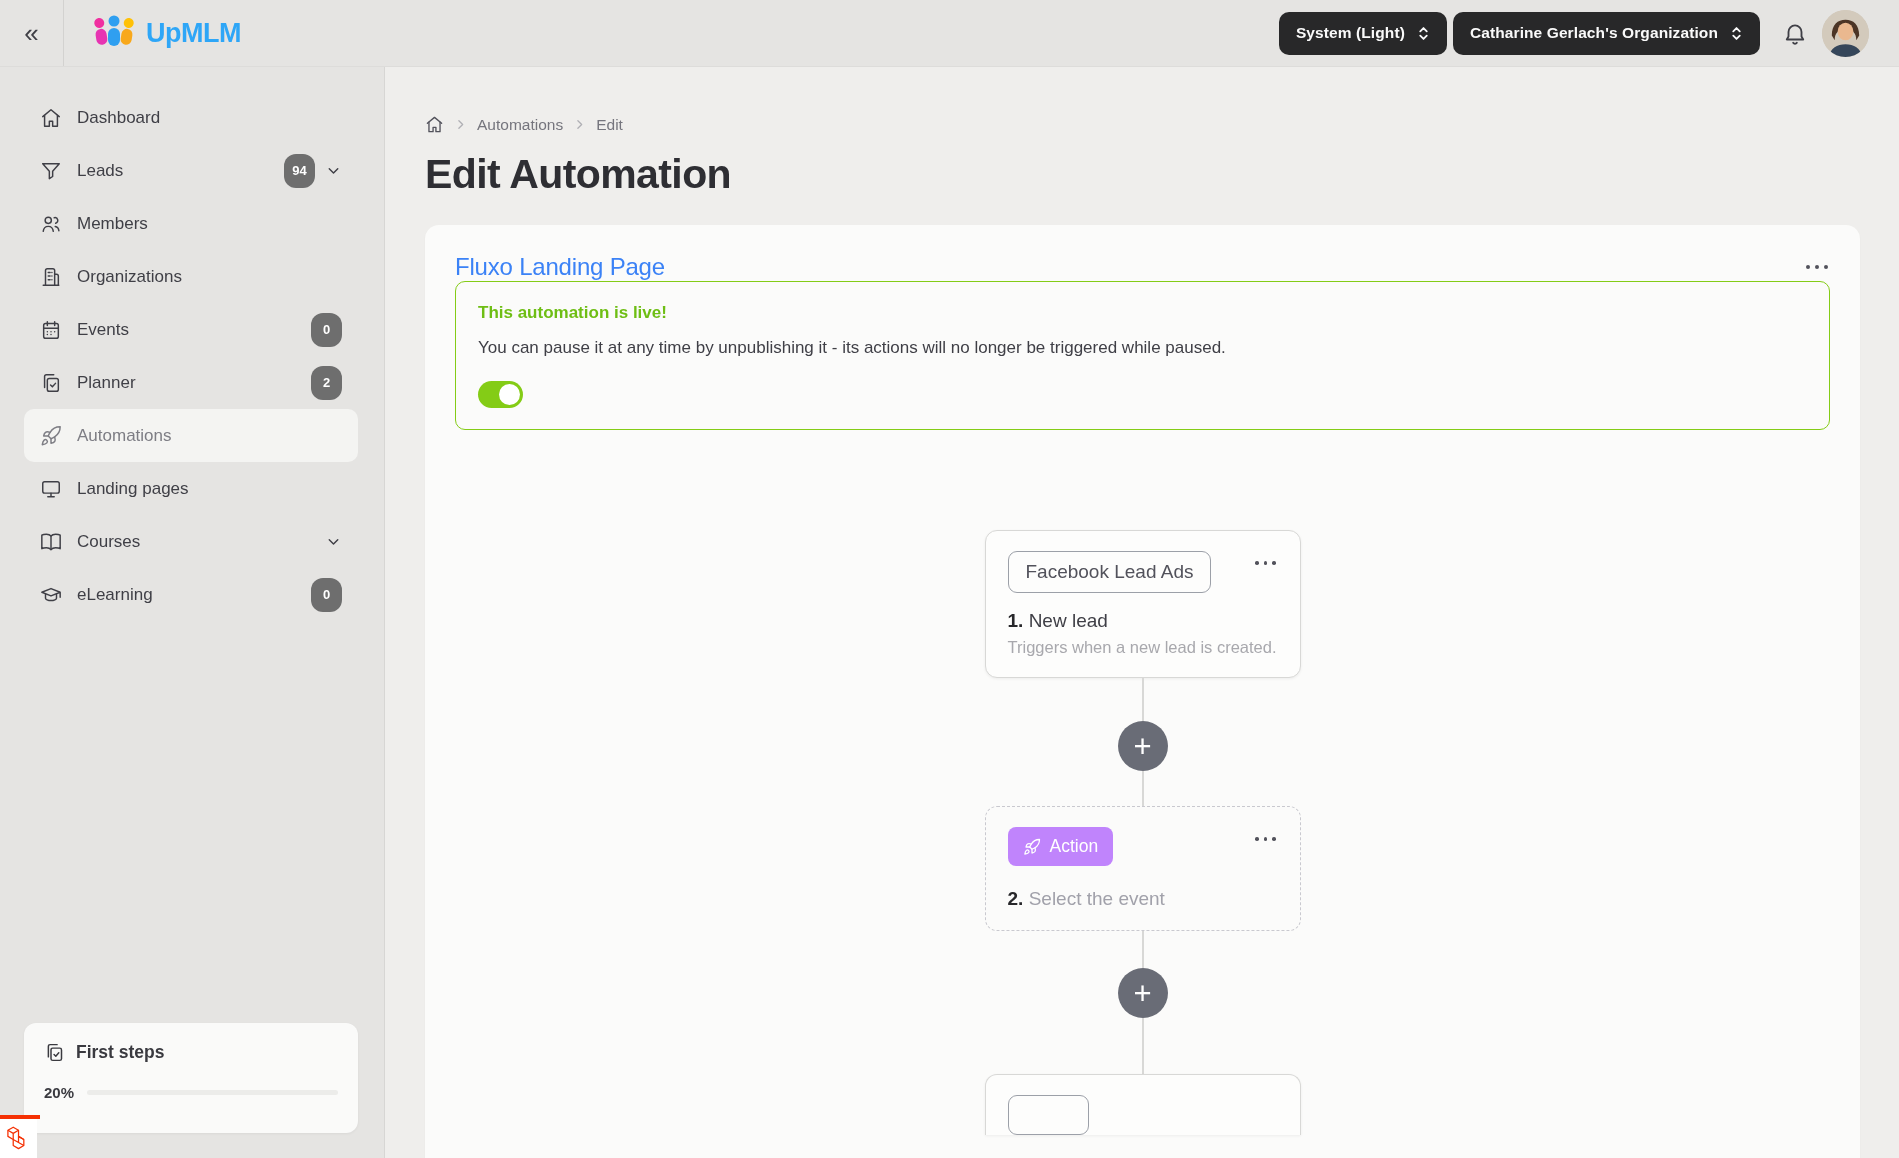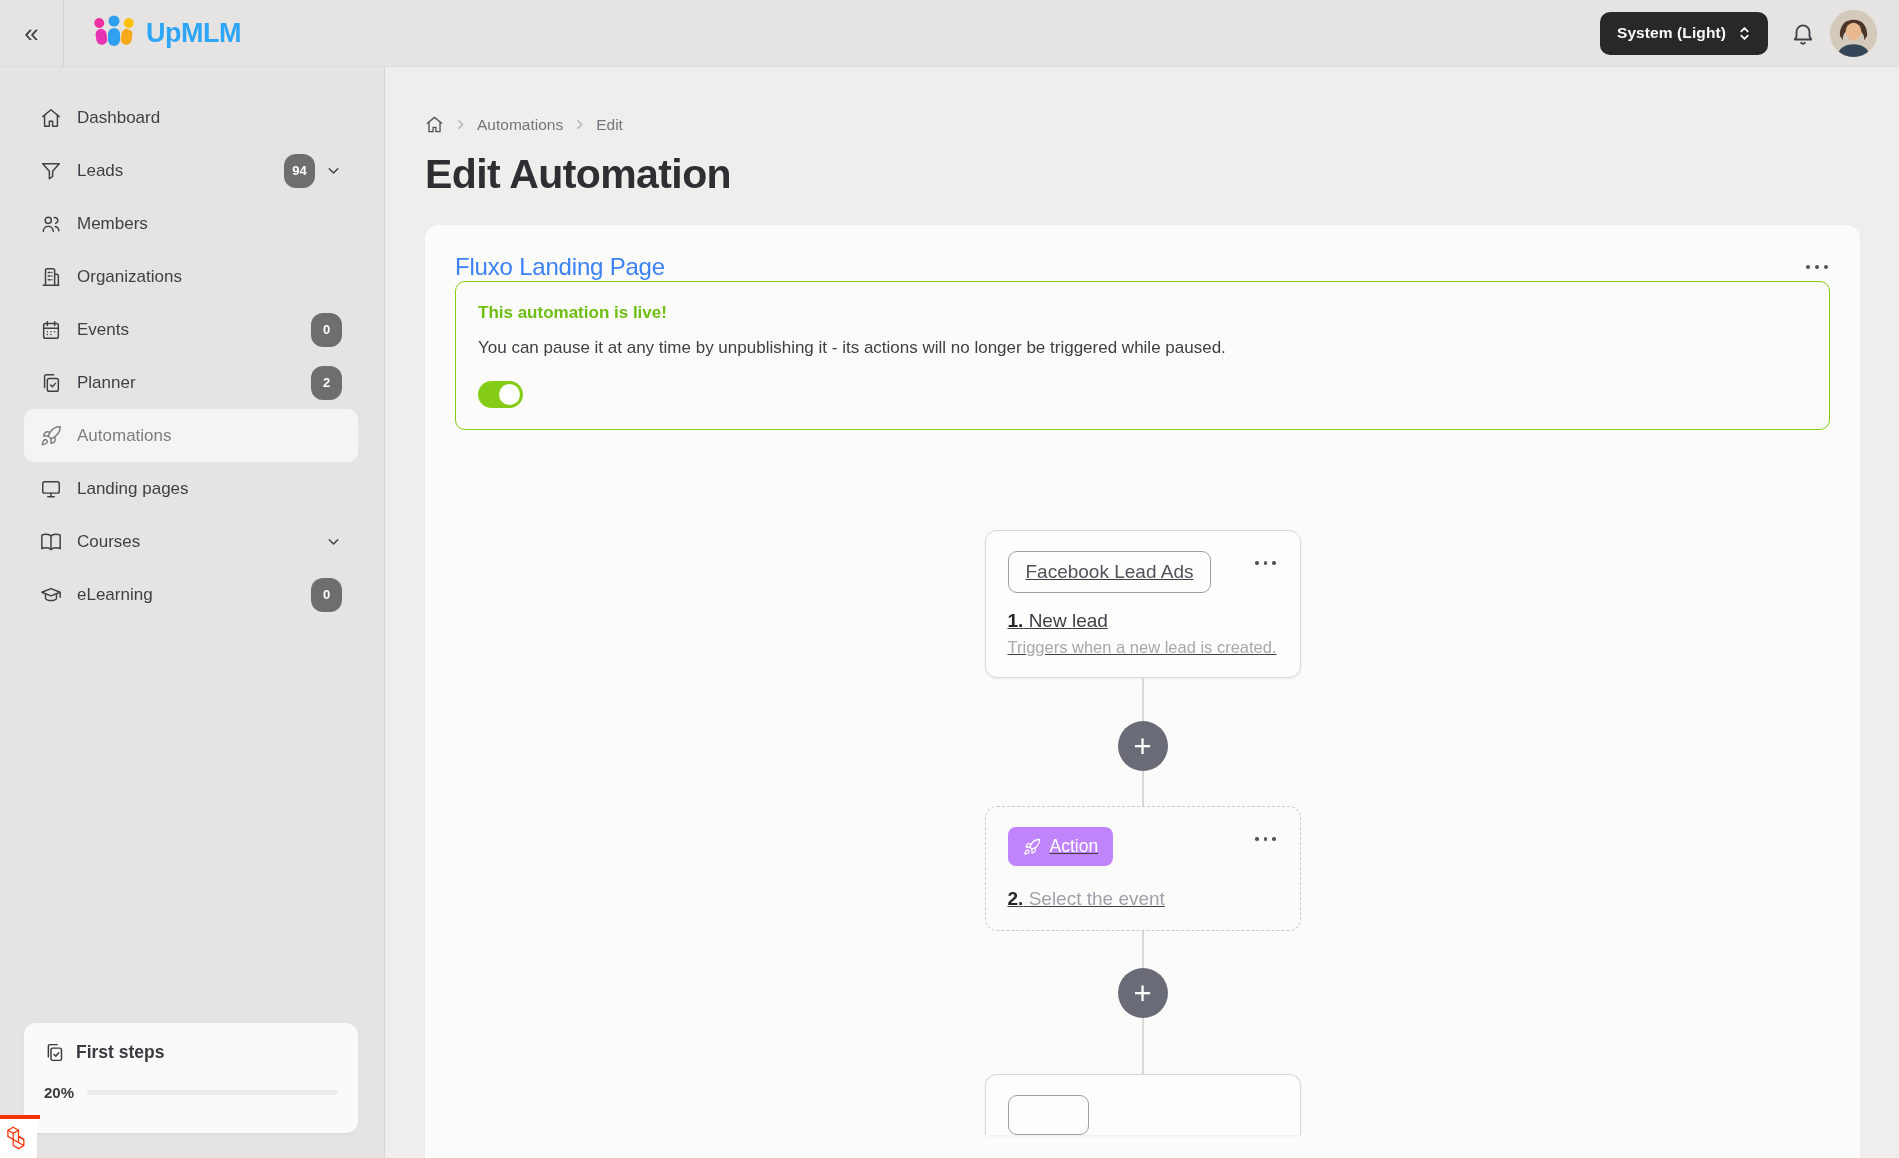--- a/index.html
+++ b/index.html
@@ -15,21 +15,21 @@
     border-bottom:1px solid #dddcda;
     display:flex; align-items:center;
   }
   .tb-collapse {
     width:64px; height:100%; border-right:1px solid #d3d2d0;
     display:flex; align-items:center; justify-content:center;
     font-size:26px; color:#3f3f46; cursor:pointer; background:none; border-top:none; border-left:none; border-bottom:none;
   }
   .tb-brand { display:flex; align-items:center; gap:10px; margin-left:28px; }
   .tb-brand-name { font-size:27px; font-weight:700; color:#2ea6f7; letter-spacing:-0.5px; }
-  .tb-right { margin-left:auto; display:flex; align-items:center; gap:6px; padding-right:22px; }
+  .tb-right { margin-left:auto; display:flex; align-items:center; gap:6px; padding-right:30px; }
   .tb-btn {
     height:43px; background:#282829; color:#fafafa; border:none; border-radius:10px;
     font-family:inherit; font-size:15.5px; font-weight:600; letter-spacing:0.1px;
     display:flex; align-items:center; gap:12px; padding:0 17px; cursor:pointer;
   }
   .tb-bell { background:none; border:none; cursor:pointer; margin:0 8px 0 16px; display:flex; }
   .tb-avatar {
     width:47px; height:47px; border-radius:50%; overflow:hidden; cursor:pointer;
     border:none; padding:0; background:#cfc6b8; display:block;
   }
@@ -93,21 +93,21 @@
     background:#84cc16; position:relative; cursor:pointer; display:block;
   }
   .toggle .knob {
     position:absolute; top:3px; right:3px; width:21px; height:21px;
     border-radius:50%; background:#fff;
   }
   
   .flow { margin-top:100px; display:flex; flex-direction:column; align-items:center; }
   .node {
     width:316px; background:#fdfdfc; border:1px solid #d8d8d6; border-radius:12px;
-    box-shadow:0 1px 3px rgba(0,0,0,.06); padding:20px 22px;text-decoration:underline;
+    box-shadow:0 1px 3px rgba(0,0,0,.06); padding:20px 22px;
   }
   .node.dashed { background:transparent; border:1.5px dashed #c9c9cf; box-shadow:none; }
   .node-top { display:flex; align-items:flex-start; justify-content:space-between; }
   .node-dots { padding-top:10px; }
   .node-dots i { width:3.5px; height:3.5px; }
   .trigger-pill {
     border:1px solid #9ca0a8; border-radius:9px; padding:9px 17px;
     font-family:inherit; font-size:19px; color:#52525b; background:transparent; cursor:pointer;
   }
   .action-pill {
@@ -159,20 +159,28 @@
   </div>
   <div class="tb-right">
     <button class="tb-btn">
       <span>System (Light)</span>
       <span>
         <svg width="13" height="17" viewBox="0 0 24 30" fill="none" stroke="#fafafa" stroke-width="3.4" stroke-linecap="round" stroke-linejoin="round">
           <path d="M6 11l6-6 6 6M6 19l6 6 6-6"></path>
         </svg>
       </span>
     </button>
+    <button class="tb-btn">
+      <span>Catharine Gerlach's Organization</span>
+      <span>
+        <svg width="13" height="17" viewBox="0 0 24 30" fill="none" stroke="#fafafa" stroke-width="3.4" stroke-linecap="round" stroke-linejoin="round">
+          <path d="M6 11l6-6 6 6M6 19l6 6 6-6"></path>
+        </svg>
+      </span>
+    </button>
     <button class="tb-bell">
       <span>
         <svg width="26" height="26" viewBox="0 0 24 24" fill="none" stroke="#3f3f46" stroke-width="1.7" stroke-linecap="round" stroke-linejoin="round">
           <path d="M18 11a6 6 0 1 0-12 0v4.2L4.4 18h15.2L18 15.2V11z"></path>
           <path d="M10.3 21a2 2 0 0 0 3.4 0"></path>
         </svg>
       </span>
     </button>
     <button class="tb-avatar">
       <svg width="47" height="47" viewBox="0 0 48 48">

